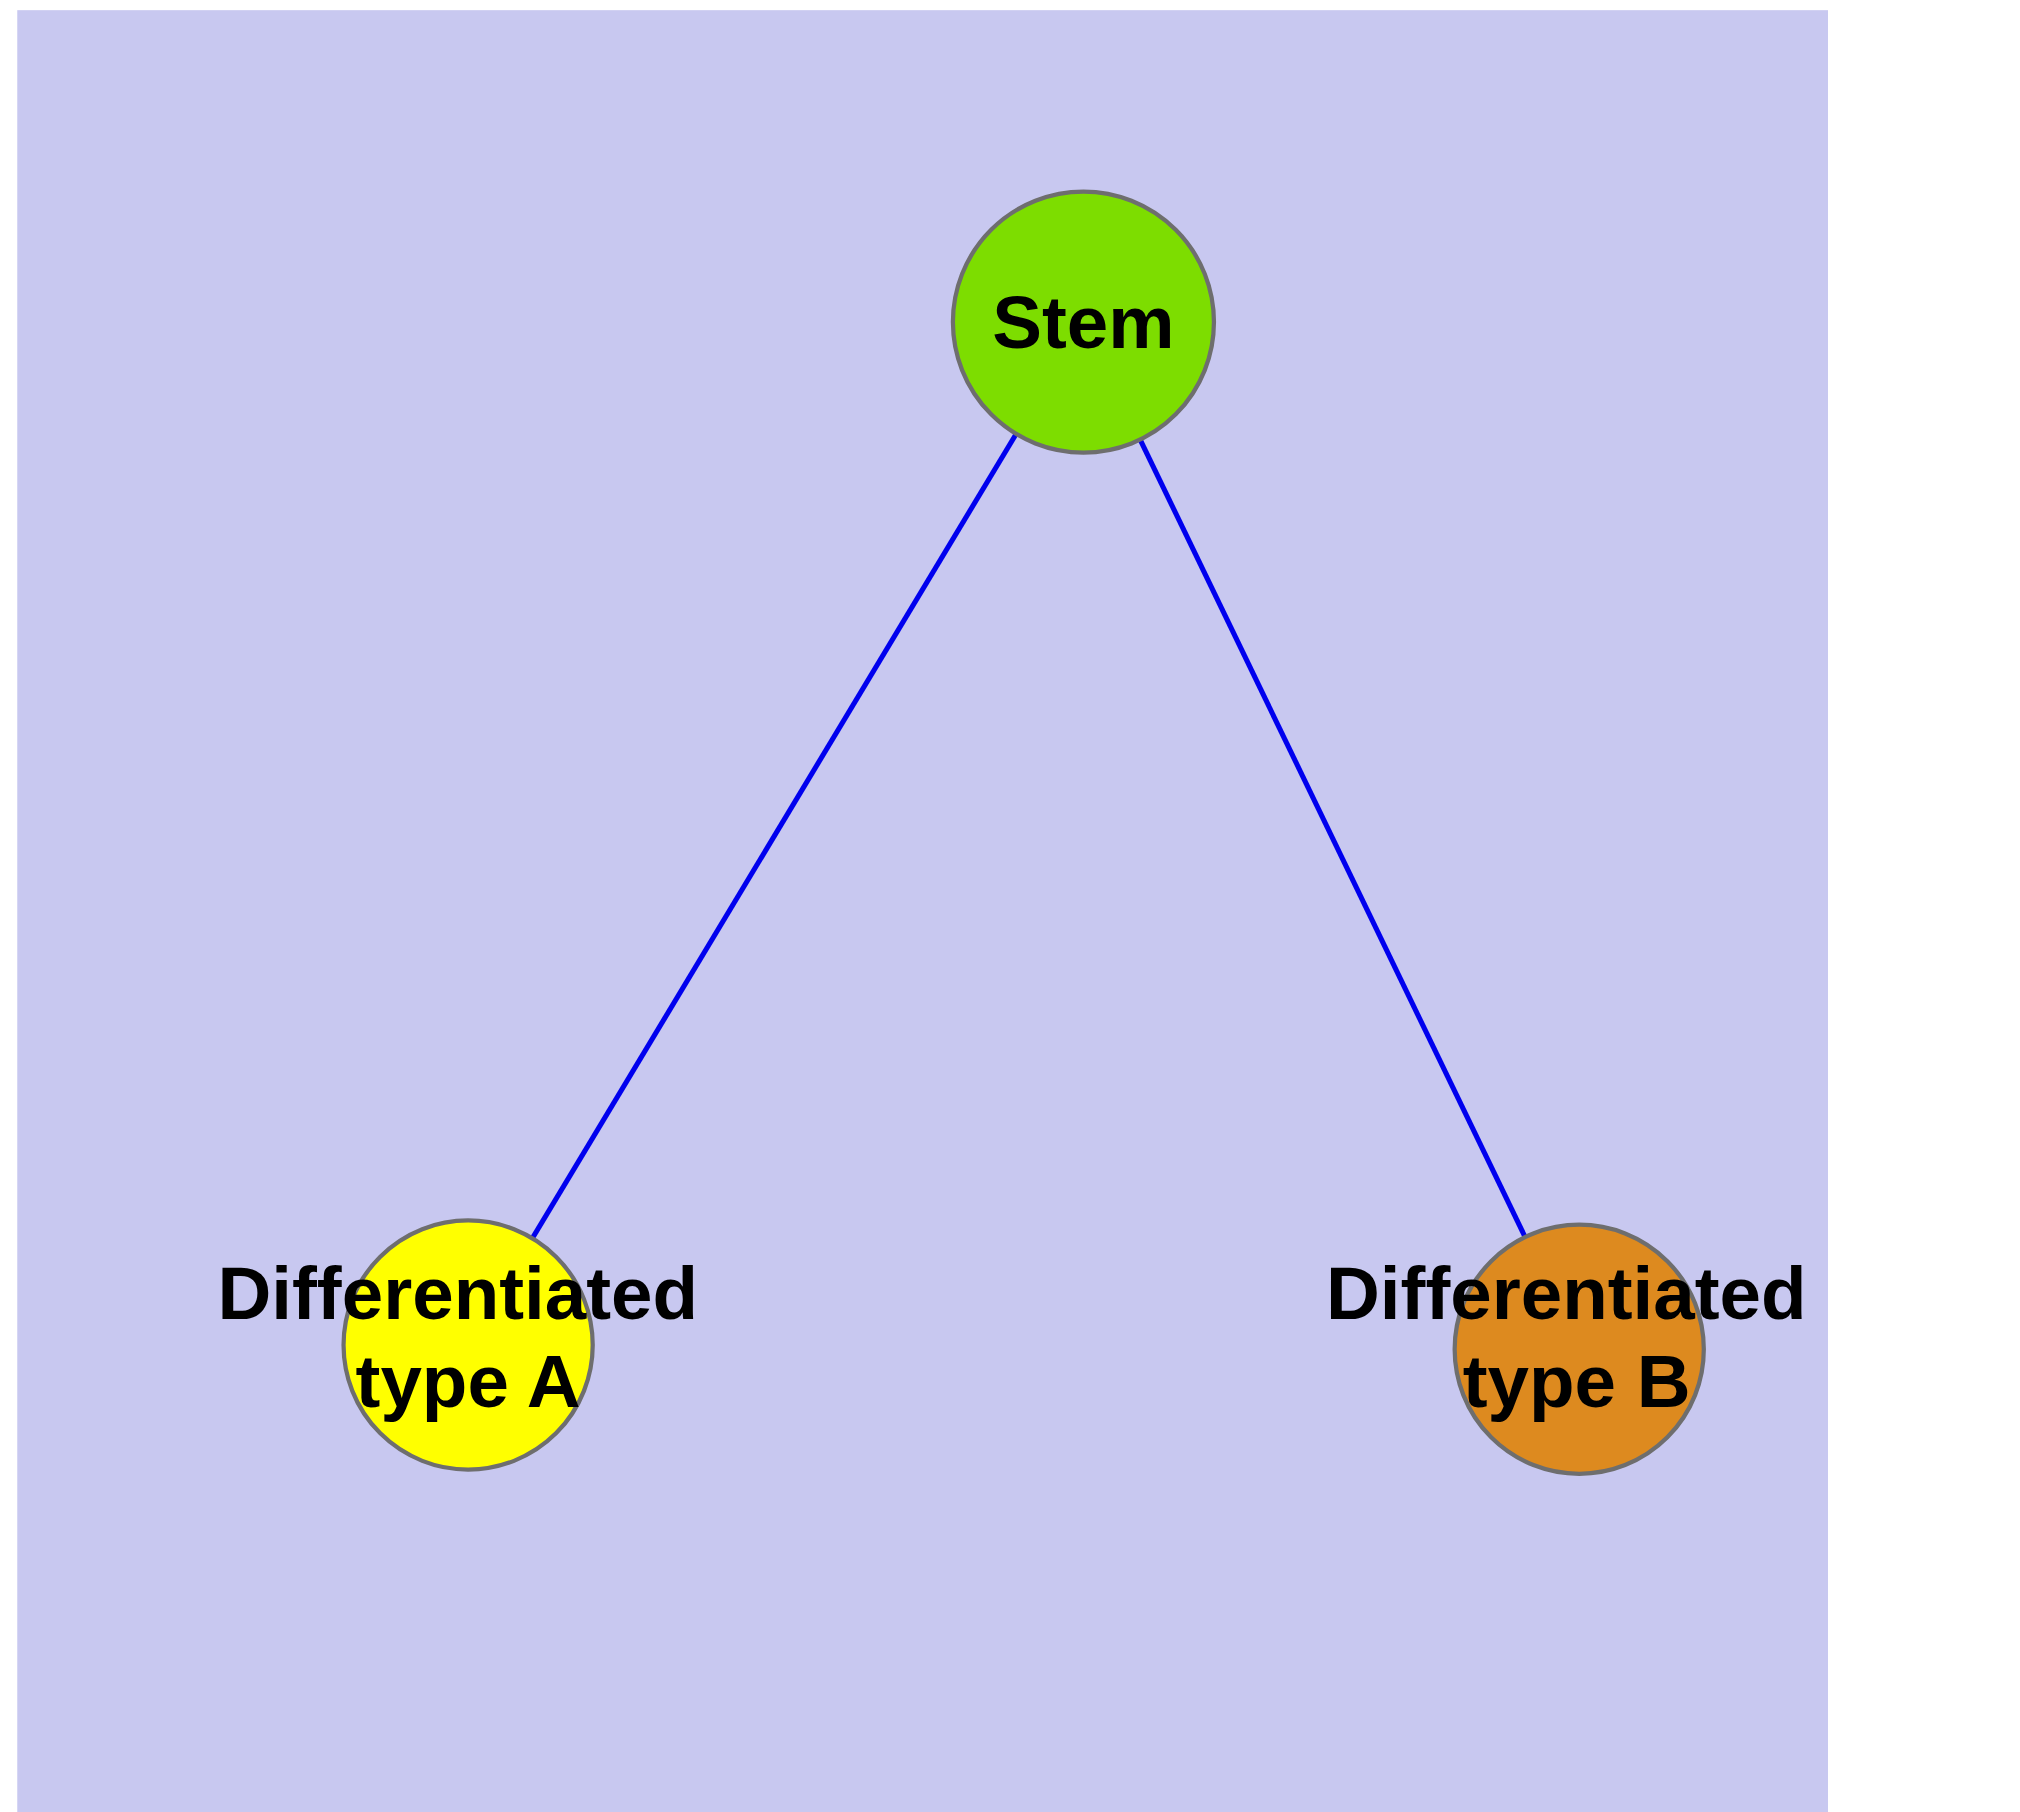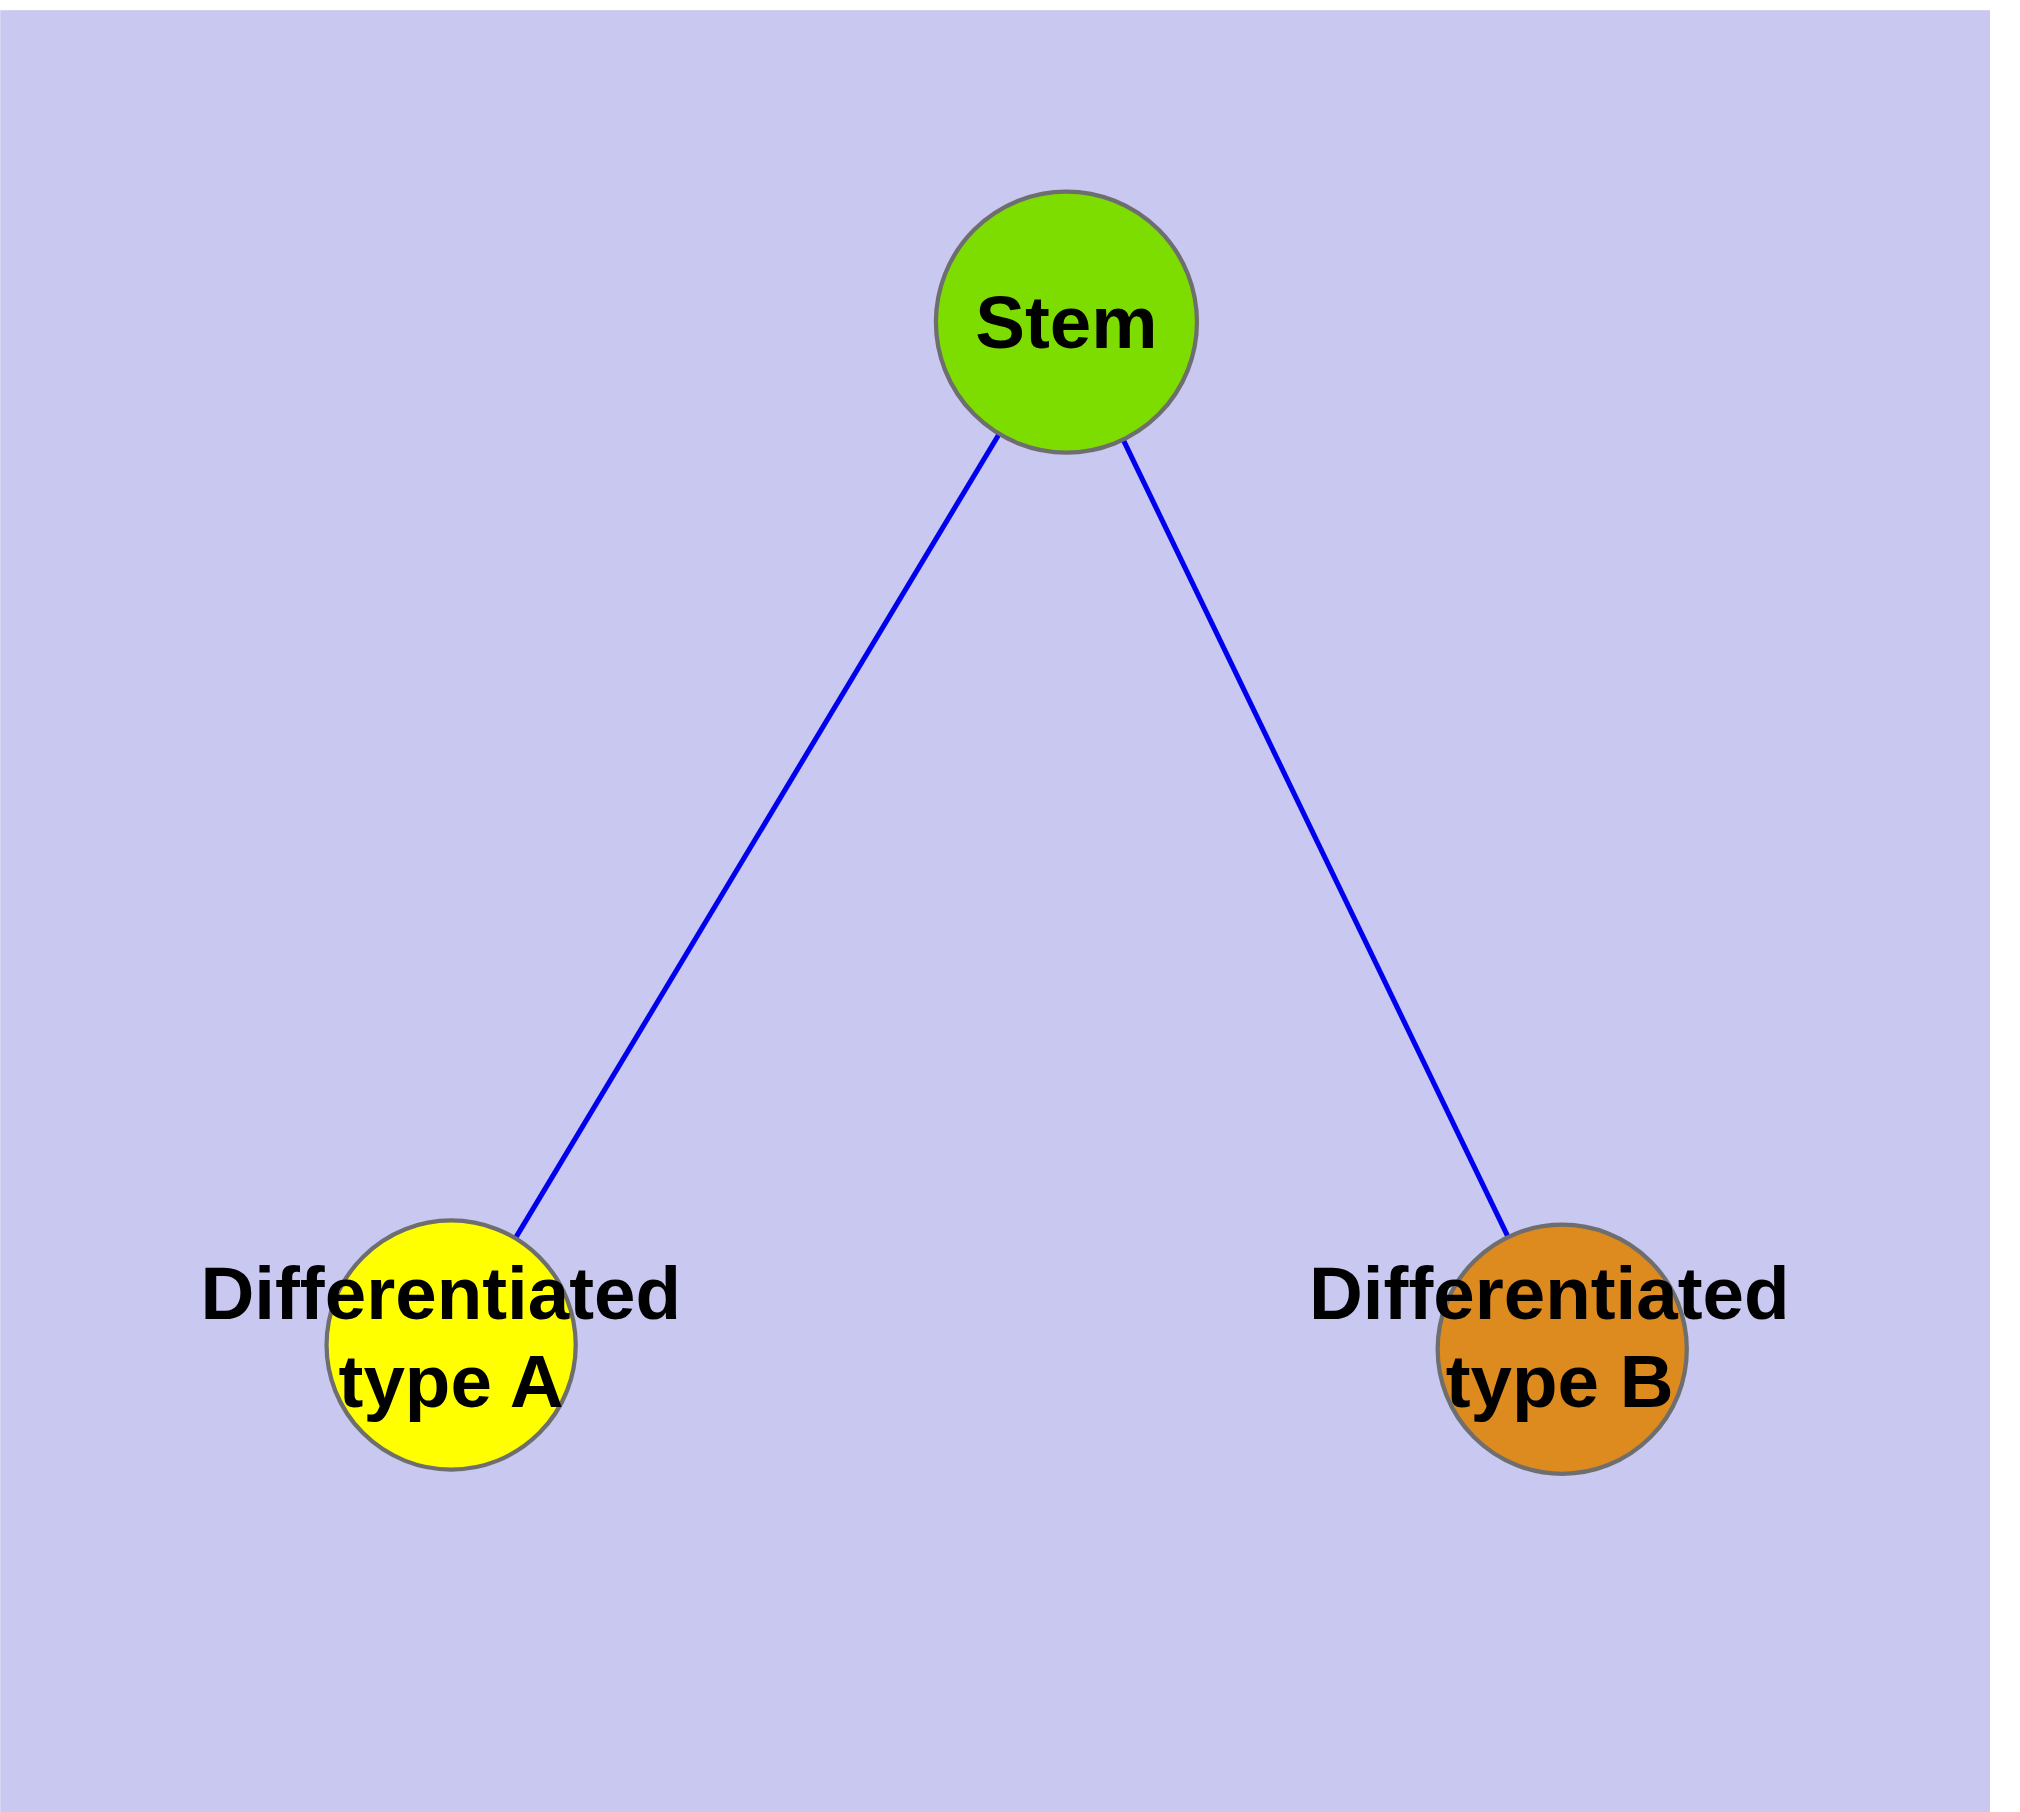--- a/index.html
+++ b/index.html
@@ -2,23 +2,24 @@
 <html style="font-size:13.6px"><head>
 <meta charset="utf-8">
 <style>
   html, body {
     margin: 0;
     padding: 0;
     background: #ffffff;
   }
   .stage {
     position: relative;
-    width: 1990px;
+    width: 1811px;
     height: 1812px;
     overflow: hidden;
+    margin-left: 17px;
   }
   svg {
     display: block;
   }
   .node-label {
     font-family: "Liberation Sans", sans-serif;
     font-weight: bold;
     font-size: 88px;
   }
   .edge {

